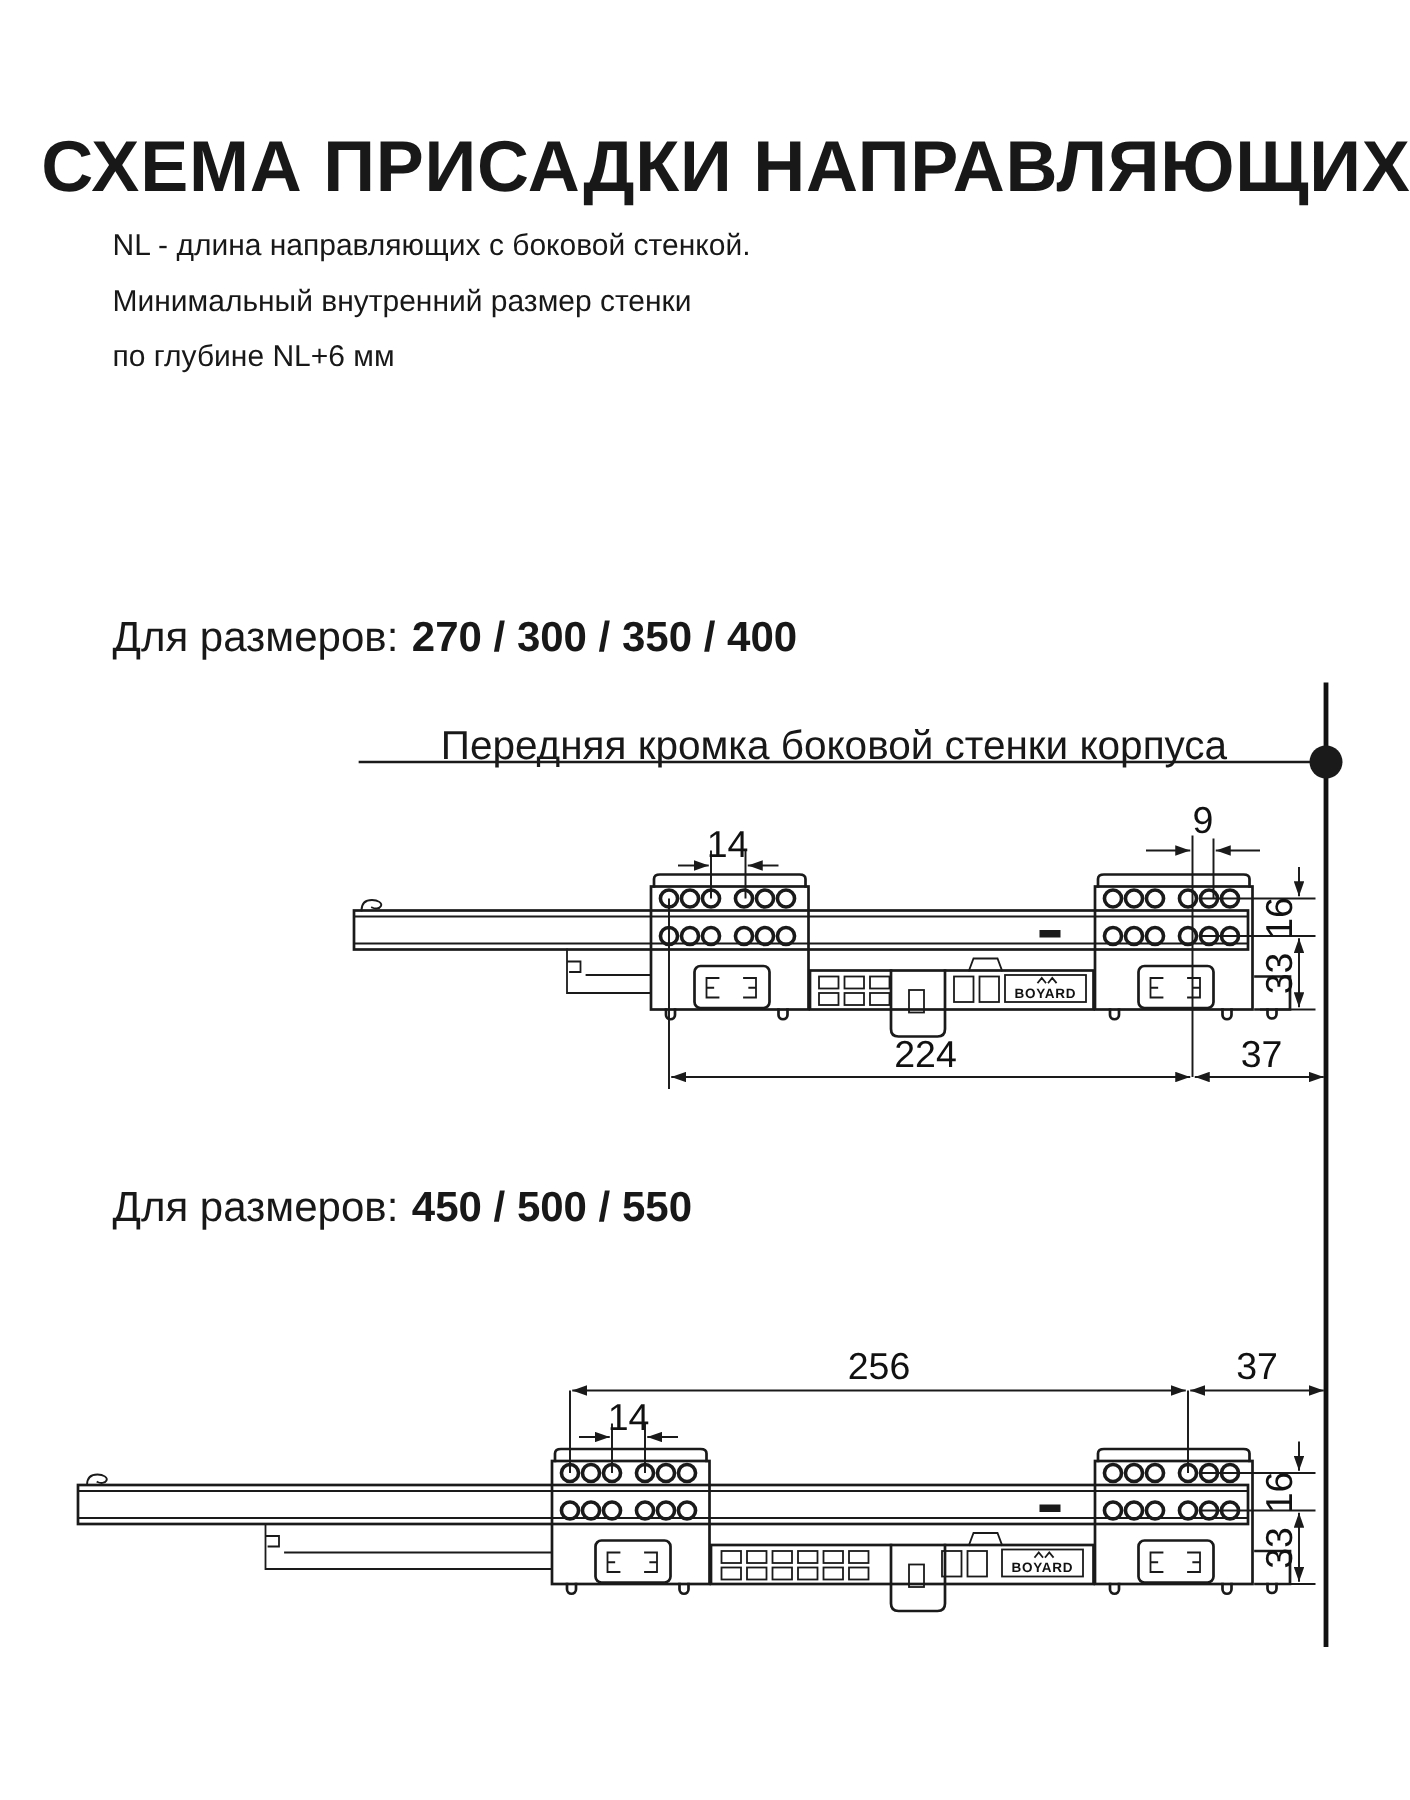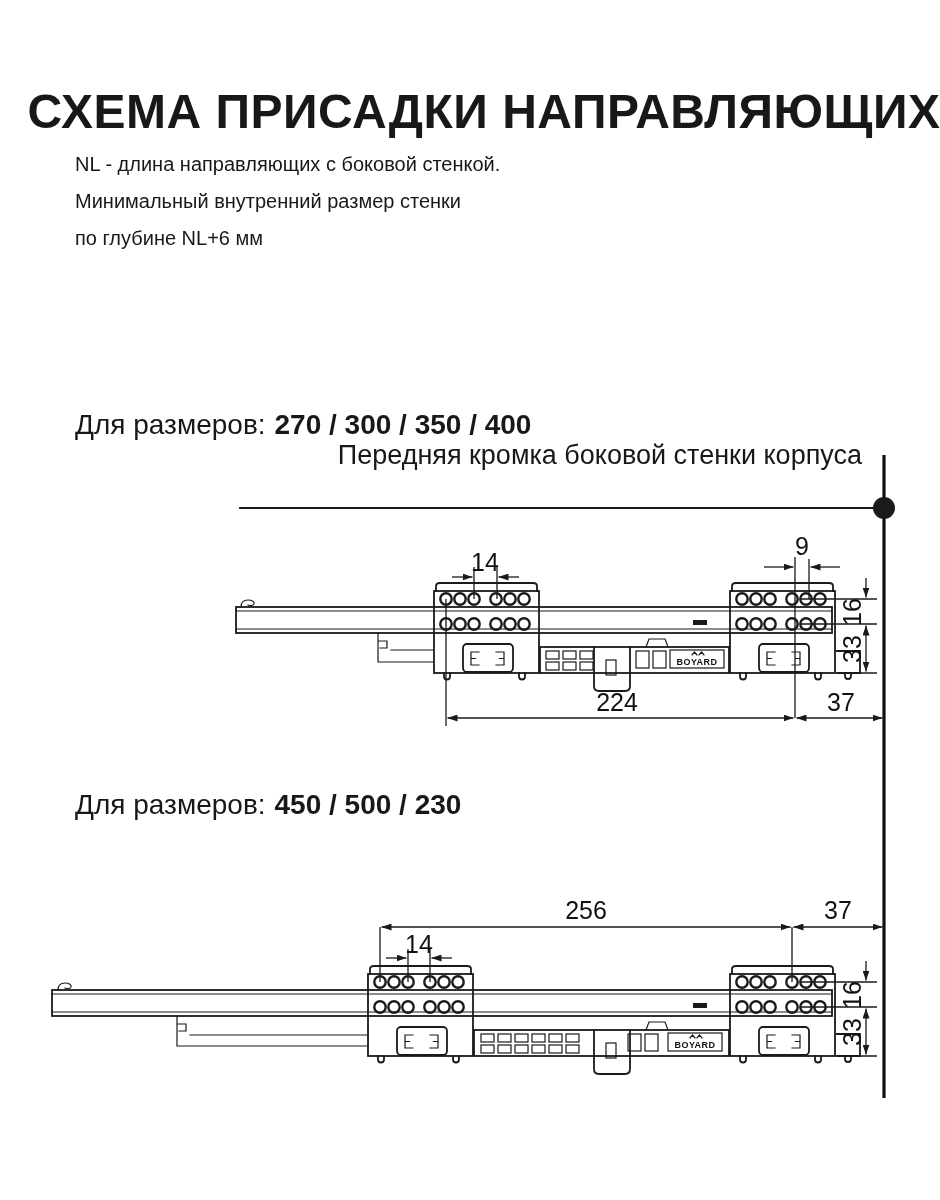--- a/index.html
+++ b/index.html
@@ -10,21 +10,21 @@
   .abs{position:absolute;}
   #title{
     top:84px;left:14px;width:940px;text-align:center;
     font-size:48px;font-weight:bold;letter-spacing:.5px;margin:0;
   }
   #para{top:146px;left:75px;font-size:20px;line-height:37px;}
   .sec{left:75px;font-size:28px;white-space:nowrap;}
   .sec .b{font-weight:bold;margin-left:9px;}
   #sec1{top:397px;margin-top:12px;}
   #sec2{top:789px;}
-  #edge-label{top:440px;left:250px;width:612px;text-align:right;font-size:27px;}
+  #edge-label{top:482px;left:250px;width:612px;text-align:center;font-size:27px;}
   svg{position:absolute;top:0;left:0;}
   .part{stroke:#1a1a1a;stroke-width:1.8;fill:none;stroke-linecap:square;}
   .thin{stroke-width:1.2;}
   .hole{fill:none;stroke:#1a1a1a;stroke-width:2.4;}
   .dim{stroke:#1a1a1a;stroke-width:1.3;fill:none;}
   .dimtxt{font-family:"Liberation Sans",sans-serif;font-size:25px;fill:#111;}
   .brandtxt{font-family:"Liberation Sans",sans-serif;font-size:9px;font-weight:bold;fill:#111;letter-spacing:.5px;}
   .edge{stroke:#111;stroke-width:3.2;}
 </style>
 </head>
@@ -40,21 +40,21 @@
     <div>по глубине NL+6 мм</div>
   </div>
 
   <div id="sec1" class="abs sec">
     <span>Для размеров:</span><span class="b">270 / 300 / 350 / 400</span>
   </div>
 
   <div id="edge-label" class="abs">Передняя кромка боковой стенки корпуса</div>
 
   <div id="sec2" class="abs sec">
-    <span>Для размеров:</span><span class="b">450 / 500 / 230</span>
+    <span>Для размеров:</span><span class="b">450 / 500 / 550</span>
   </div>
 
   <svg width="940" height="1200" viewBox="0 0 940 1200">
     <defs>
       <marker id="arr" viewBox="0 0 10 7" refX="10" refY="3.5" markerWidth="10" markerHeight="7" orient="auto-start-reverse" markerUnits="userSpaceOnUse">
         <path d="M0,0 L10,3.5 L0,7 Z" fill="#1a1a1a"></path>
       </marker>
 
       <g id="bracket">
         <path class="part" d="M3,9 L3,4 Q3,1 7,1 L100,1 Q104,1 104,4 L104,9"></path>

